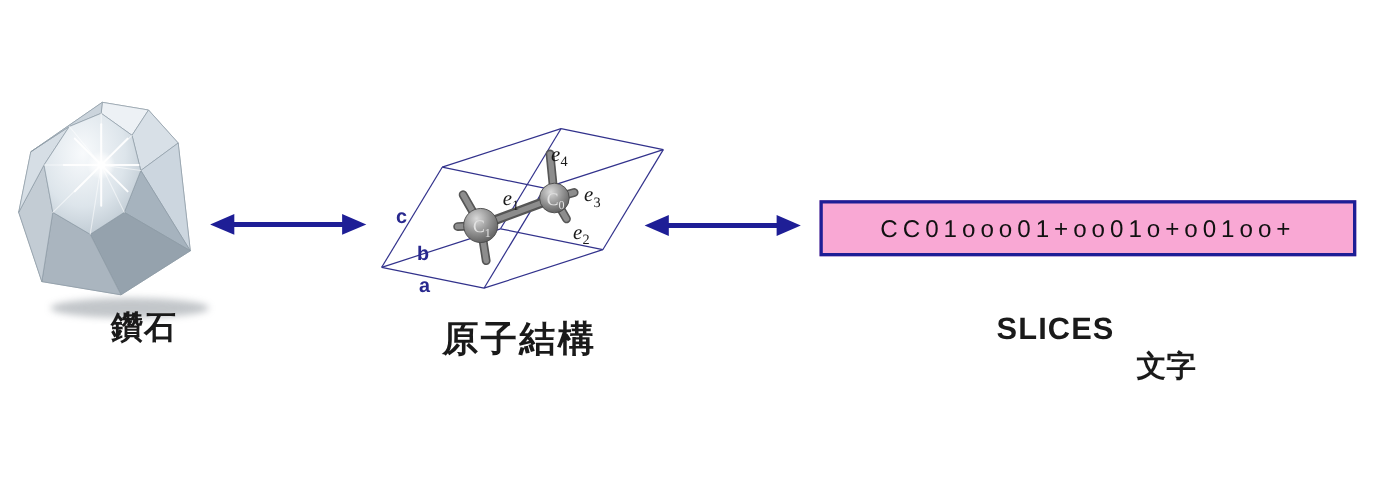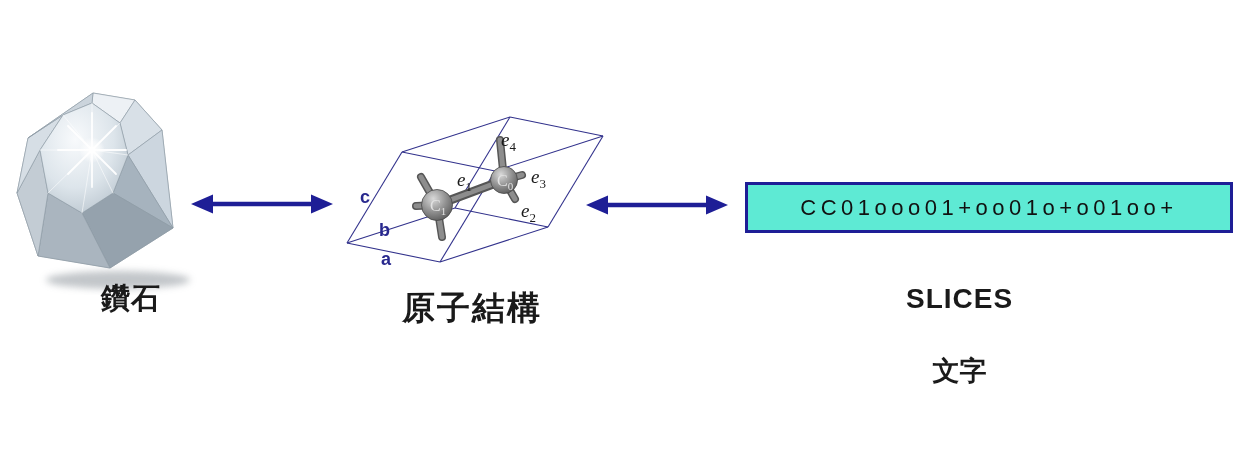--- a/index.html
+++ b/index.html
@@ -4,26 +4,26 @@
 <style>
   html,body{margin:0;padding:0;background:#fff;}
   .canvas{
     position:relative;width:1256px;height:453px;background:#ffffff;
     font-family:"Liberation Sans",sans-serif;overflow:hidden;
   }
   .abs{position:absolute;}
   .caption{color:#1a1a1a;font-weight:600;line-height:1;white-space:nowrap;}
   .cap-diamond{left:101px;top:284px;font-size:29px;letter-spacing:1px;}
   .cap-structure{left:402px;top:291px;font-size:33px;letter-spacing:2px;text-align:right;}
-  .slices-caption{left:906px;top:283px;display:flex;align-items:center;gap:6px;flex-direction:column;}
+  .slices-caption{left:906px;top:283px;display:flex;align-items:flex-start;gap:20px;}
   .slices-caption .en{font-size:28px;font-weight:bold;color:#1a1a1a;letter-spacing:1px;}
   .slices-caption .zh{font-size:27px;font-weight:600;color:#1a1a1a;margin-top:32px;}
   .code-box{
     left:745px;top:182px;width:488px;height:51px;box-sizing:border-box;
-    border:3px solid #1e1e96;background:#5eead4;
+    border:3px solid #1e1e96;background:#f9a8d4;
     display:flex;align-items:center;justify-content:center;
   }
   .code-text{
     font-size:22px;color:#111;letter-spacing:4.5px;white-space:nowrap;
     font-family:"Liberation Sans",sans-serif;
   }
   svg text{user-select:none;}
 </style>
 </head>
 <body>

